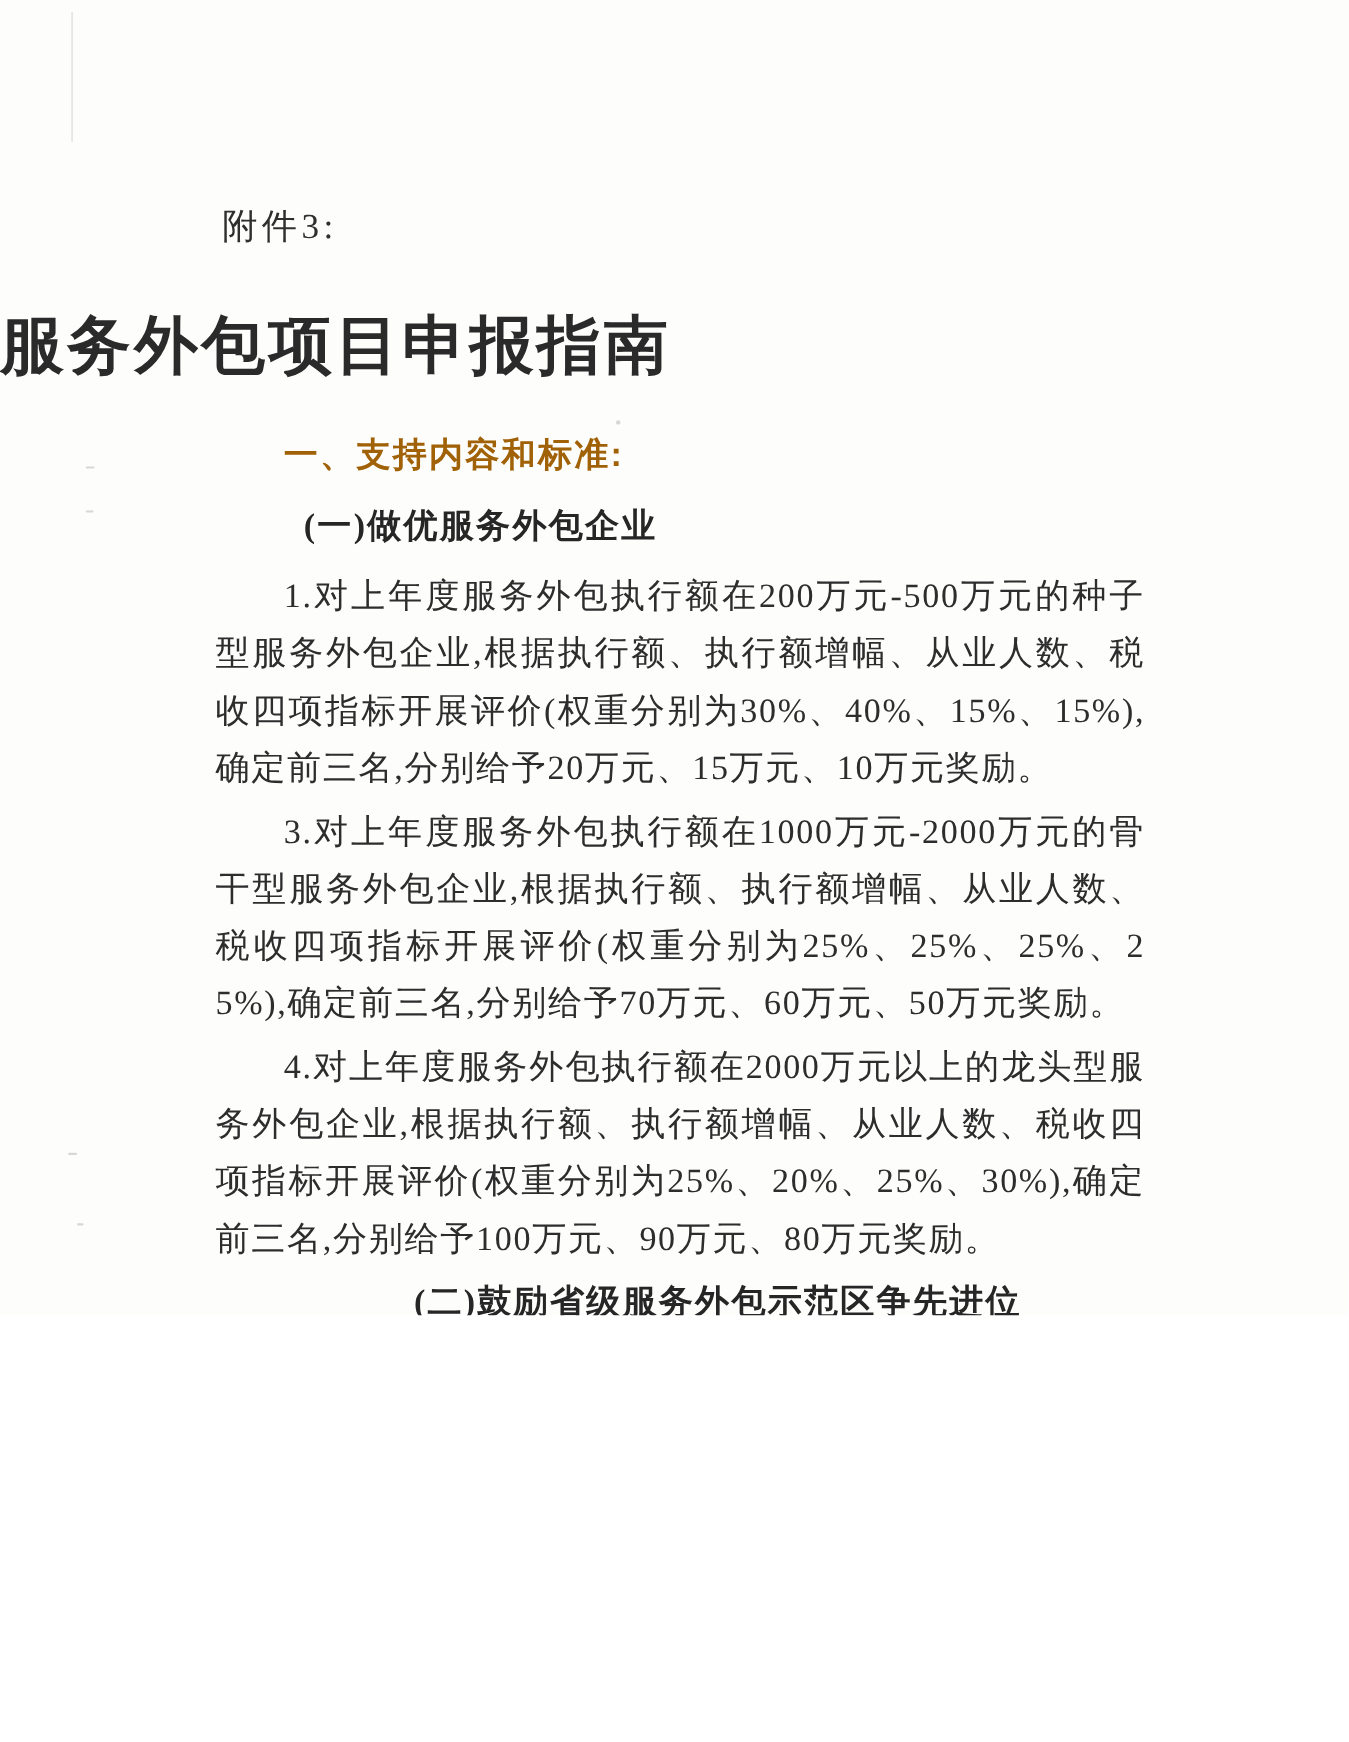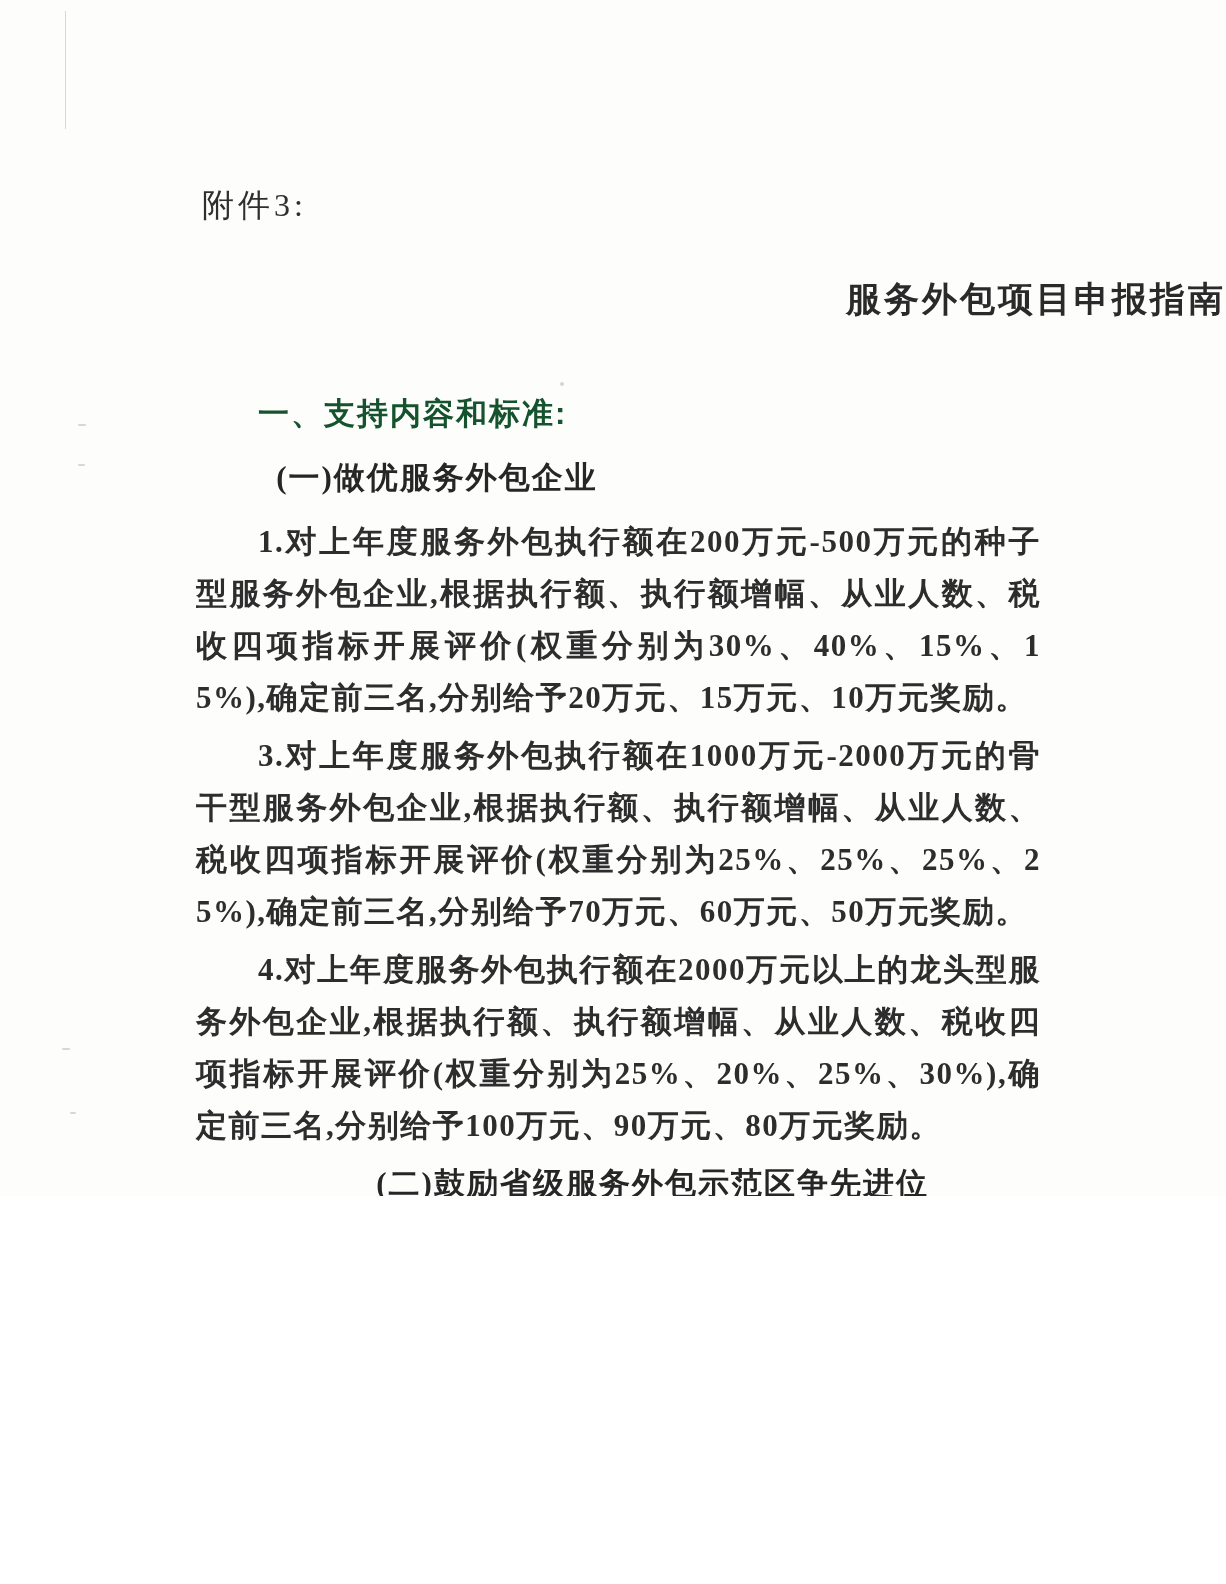--- a/index.html
+++ b/index.html
@@ -34,22 +34,22 @@
     font-size: 32px;
     letter-spacing: 4px;
     color: #2f2f2f;
   }
   .doc-title {
     position: absolute;
     left: 0;
     top: 276px;
     width: 1226px;
     margin: 0;
-    text-align: right;
-    font-size: 35px;
+    text-align: left;
+    font-size: 58px;
     font-weight: 700;
     letter-spacing: 3px;
     color: #2a2a2a;
     font-family: "Liberation Serif", "DejaVu Serif", serif;
   }
   .content {
     position: absolute;
     left: 196px;
     top: 388px;
     width: 845px;
@@ -58,38 +58,37 @@
     color: #2d2d2d;
   }
   .heading-sans {
     margin: 0;
     font-family: "Liberation Sans", "DejaVu Sans", sans-serif;
     font-weight: 700;
     font-size: 31px;
     line-height: 52px;
     letter-spacing: 2px;
     text-indent: 2em;
-    color: #14532d;
+    color: #a16207;
   }
   .heading-serif {
     margin: 12px;
     font-weight: 700;
     font-size: 31px;
     line-height: 52px;
     letter-spacing: 2px;
     text-indent: 2.2em;
     color: #262626;
   }
   .body-para {
     margin: 6px 0 0 0;
     text-indent: 2em;
     text-align: justify;
     letter-spacing: 1.5px;
     word-break: break-all;
-    font-weight: bold;
   }
   .sub2 { margin-top: 6px; text-align: center; }
   .page-number {
     position: absolute;
     left: 884px;
     top: 1414px;
     font-size: 29px;
     letter-spacing: 2px;
     color: #333333;
     white-space: pre;

